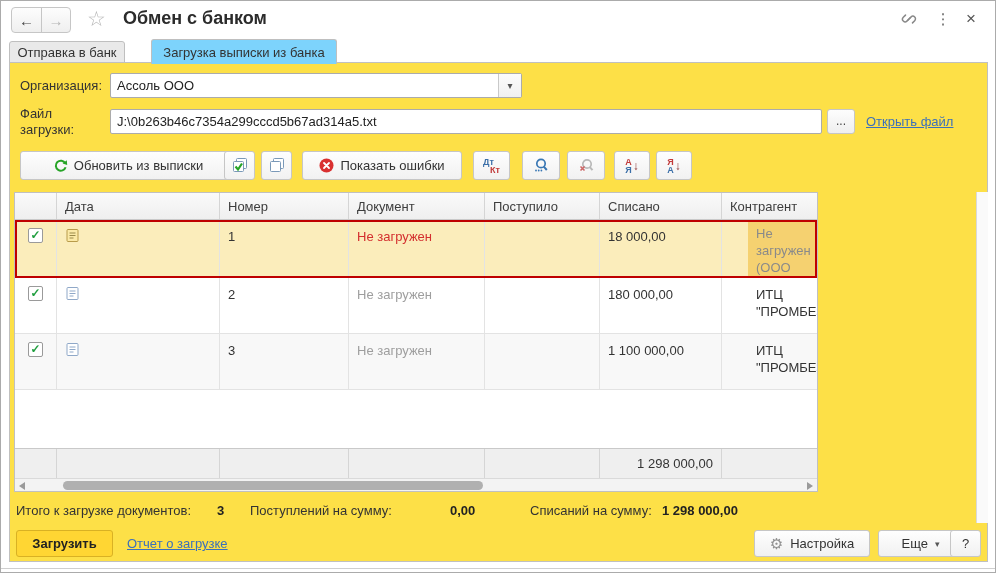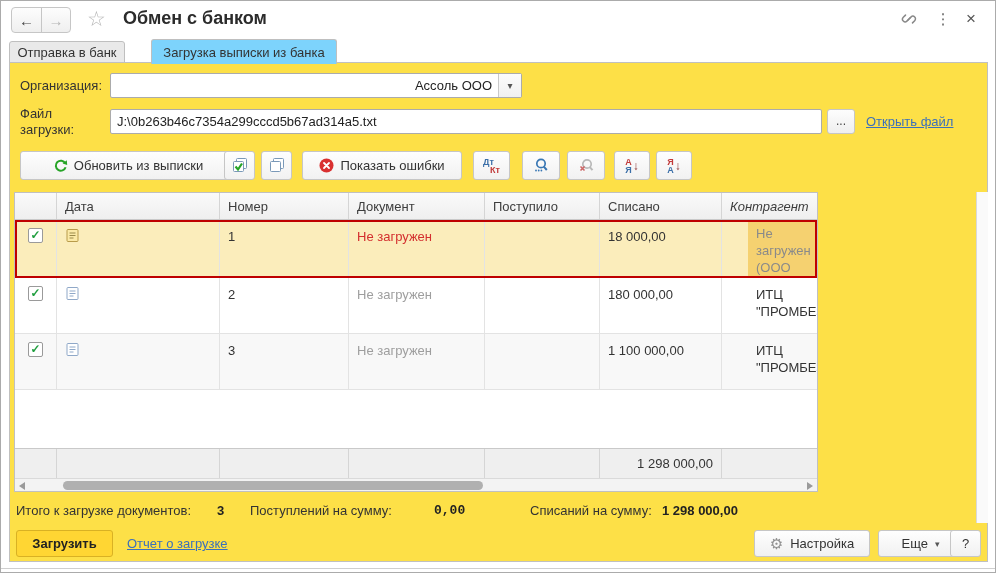--- a/index.html
+++ b/index.html
@@ -22,21 +22,21 @@
   
   .tab { position:absolute; display:flex; align-items:center; justify-content:center; border:1px solid #BFBFBF; border-radius:3px 3px 0 0; font-size:13px; color:#333; }
   .tab.inactive { left:8px; top:40px; width:116px; height:22px; background:#E9E9E9; }
   .tab.active { left:126px; top:38px; width:186px; height:25px; background:#7dd3fc; border-bottom:none; z-index:3;margin-left:24px; }
 
   
   .panel { position:absolute; left:8px; top:61px; width:979px; height:500px; border:1px solid #C0C0C0; background:#fde047; z-index:1; }
 
   .lbl { position:absolute; color:#333; }
   .combo { position:absolute; left:100px; top:10px; width:412px; height:25px; border:1px solid #ABABAB; border-radius:2px; display:flex; background:#fff; }
-  .combo input { flex:1; border:none; outline:none; padding:0 6px; font:13px "Liberation Sans", sans-serif; color:#222; background:transparent;text-align:right; }
+  .combo input { flex:1; border:none; outline:none; padding:0 6px; font:13px "Liberation Sans", sans-serif; color:#222; background:transparent; }
   .combo-arrow { width:23px; border-left:1px solid #C9C9C9; display:flex; align-items:center; justify-content:center; color:#555; font-size:10px; background:linear-gradient(#FCFCFC,#F0F0F0); }
   .file-input { position:absolute; left:100px; top:46px; width:712px; height:25px; border:1px solid #ABABAB; border-radius:2px; padding:0 6px; font:13px "Liberation Sans", sans-serif; color:#222; }
   .browse-btn { position:absolute; left:817px; top:46px; width:28px; height:25px; border:1px solid #C6C6C6; border-radius:3px; background:linear-gradient(#FDFDFD,#EFEFEF); color:#444; font-size:12px; text-align:center; line-height:22px; }
   a.lnk { color:#3B70BB; text-decoration:underline; cursor:pointer; }
   .open-file { position:absolute; left:856px; top:51px; }
 
   
   .tbtn { position:absolute; top:88px; height:29px; border:1px solid #C6C6C6; border-radius:3px; background:linear-gradient(#FEFEFE,#F1F1F1); display:flex; align-items:center; justify-content:center; gap:6px; font-size:13px; color:#333; padding:0 10px; }
   .tbtn.icon-only { padding:0; }
 
@@ -48,21 +48,21 @@
   .sortletters { font-size:9px; font-weight:bold; line-height:8px; }
   .sortletters .t1 { color:#C23B3B; display:block; }
   .sortletters .t2 { color:#3B6FA8; display:block; }
   .sortarrow { color:#8B3535; font-size:12px; font-weight:bold; }
 
   
   .tablebox { position:absolute; left:4px; top:129px; width:804px; border:1px solid #C0C0C0; background:#fff; }
   .trow { display:grid; grid-template-columns:42px 163px 129px 136px 115px 122px 1fr; }
   .thead { background:linear-gradient(#FAFAFA,#EFEFEF); border-bottom:1px solid #C9C9C9; height:27px; }
   .thead .hcell { display:flex; align-items:center; padding:0 8px; color:#3d3d3d; border-right:1px solid #D5D5D5; }
-  .thead .hcell:last-child { border-right:none;font-style:italic; }
+  .thead .hcell:last-child { border-right:none; }
   .thead .hcell.first { border-right:1px solid #D5D5D5; }
   .row { border-bottom:1px solid #E3E3E3; }
   .row .cell { padding:8px 8px 0 8px; border-right:1px solid #E3E3E3; line-height:17px; overflow:hidden; }
   .row .cell:last-child { border-right:none;margin-left:26px; }
   .row1 { height:58px; background:#FBEDBB; outline:2px solid #BF0000; outline-offset:-2px; position:relative; z-index:2; }
   .row2 { height:56px; background:#FFFFFF; }
   .row3 { height:56px; background:#F8F8F8; }
   .cell.amount { text-align:left; }
   .cell.err { color:#D32F2F; }
   .cell.muted { color:#9E9E9E; }
@@ -324,21 +324,21 @@
         <div class="harrow right"></div>
       </div>
     </div>
 
     <div class="vscroll"></div>
 
     <div class="summary">
       <span style="left:6px;">Итого к загрузке документов:</span>
       <span class="b" style="left:207px;">3</span>
       <span style="left:240px;">Поступлений на сумму:</span>
-      <span class="b" style="left:424px;font-family:Liberation Mono, monospace;">0,00</span>
+      <span class="b" style="left:440px;">0,00</span>
       <span style="left:520px;">Списаний на сумму:</span>
       <span class="b" style="left:652px;">1 298 000,00</span>
     </div>
 
     <div class="fbtn load-btn">
         <span>Загрузить</span>
       </div>
     <a class="lnk report-link">Отчет о загрузке</a>
 
     <div class="fbtn" style="left:744px; width:116px;">

